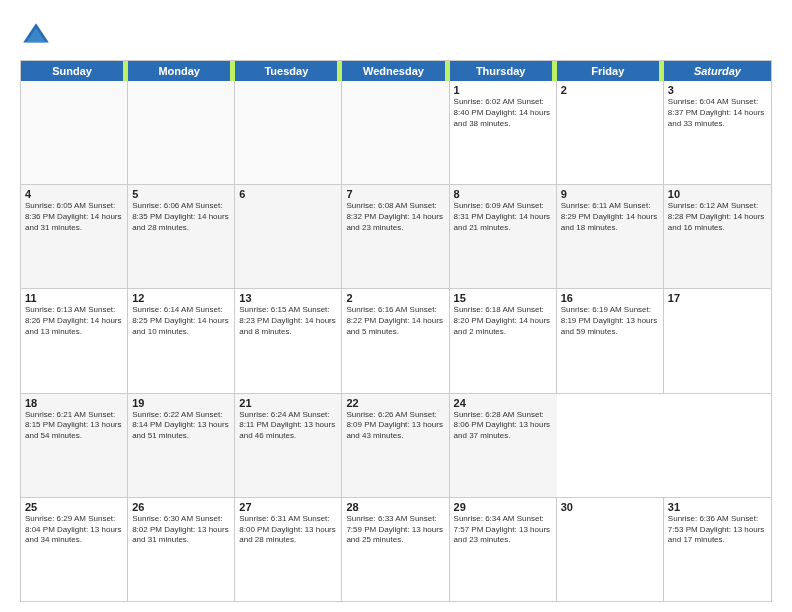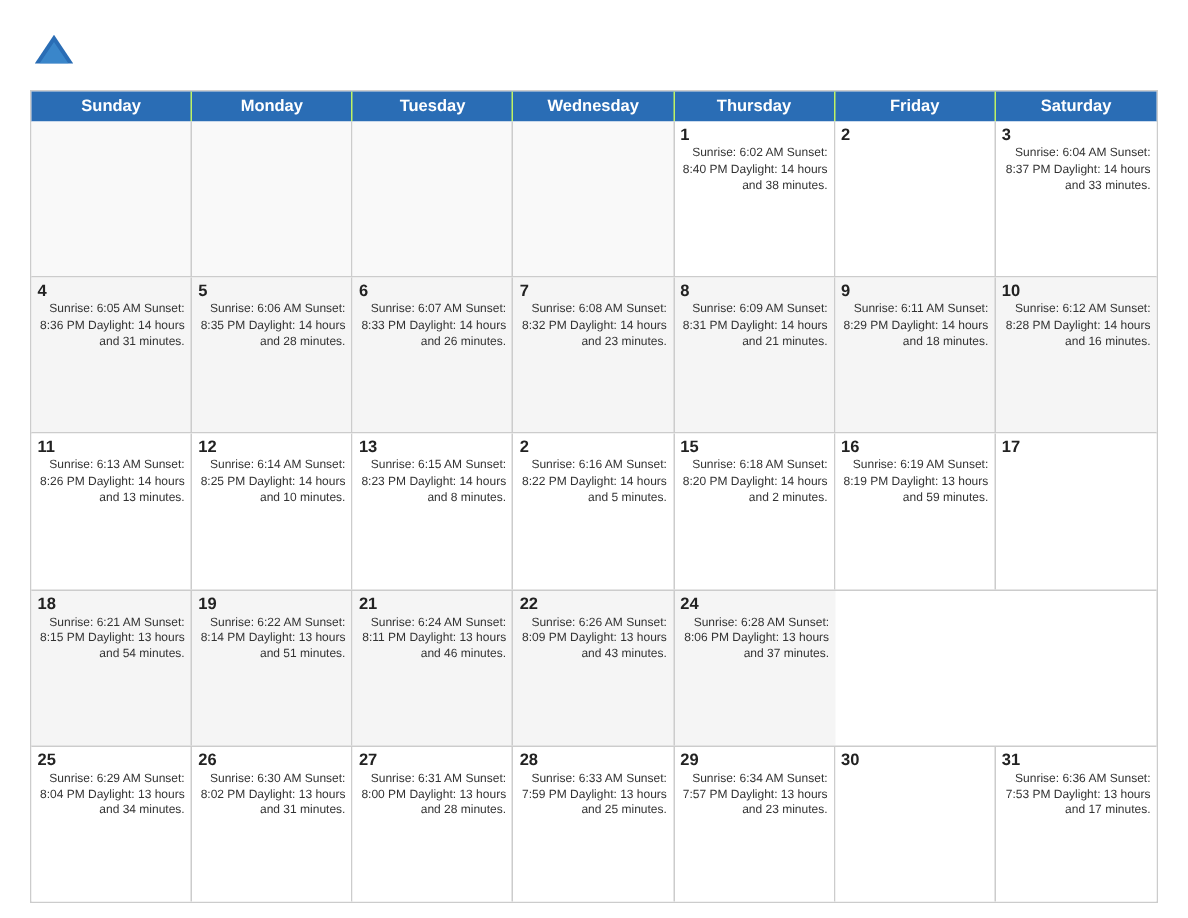--- a/index.html
+++ b/index.html
@@ -71,23 +71,23 @@
       display: grid;
       grid-template-columns: repeat(7, 1fr);
       background: #2a6db5;
     }
     .cal-header-cell {
       color: #fff;
       font-size: 11px;
       font-weight: bold;
       text-align: center;
       padding: 4px 2px;
-      border-right: 1px solid #bef264;
-    }
-    .cal-header-cell:last-child { border-right: none; }
+      border-right: 5px solid #bef264;
+    }
+    .cal-header-cell:last-child { border-right: none; font-style: italic; }
     .cal-body {
       flex: 1;
       display: flex;
       flex-direction: column;
     }
     .cal-row {
       display: grid;
       grid-template-columns: repeat(7, 1fr);
       flex: 1;
       border-top: 1px solid #ccc;
@@ -109,21 +109,20 @@
     .day-num {
       font-size: 11px;
       font-weight: bold;
       color: #222;
       margin-bottom: 1px;
     }
     .cell-info {
       font-size: 8px;
       line-height: 1.35;
       color: #333;
-      text-align: right;
     }
   </style>
 </head>
 <body>
 
 <div class="page">
   <div class="header">
     <div class="logo">
       <svg class="logo-icon" viewBox="0 0 40 40">
         <polygon points="20,4 36,28 4,28" fill="#2a6db5"></polygon>
@@ -184,24 +183,20 @@
           </div>
           <div class="cal-cell alt-row">
             <div class="day-num">5</div>
             <div class="cell-info">Sunrise: 6:06 AM
 Sunset: 8:35 PM
 Daylight: 14 hours
 and 28 minutes.</div>
           </div>
           <div class="cal-cell alt-row">
             <div class="day-num">6</div>
-            <div class="cell-info">Sunrise: 6:07 AM
-Sunset: 8:33 PM
-Daylight: 14 hours
-and 26 minutes.</div>
           </div>
           <div class="cal-cell alt-row">
             <div class="day-num">7</div>
             <div class="cell-info">Sunrise: 6:08 AM
 Sunset: 8:32 PM
 Daylight: 14 hours
 and 23 minutes.</div>
           </div>
           <div class="cal-cell alt-row">
             <div class="day-num">8</div>

